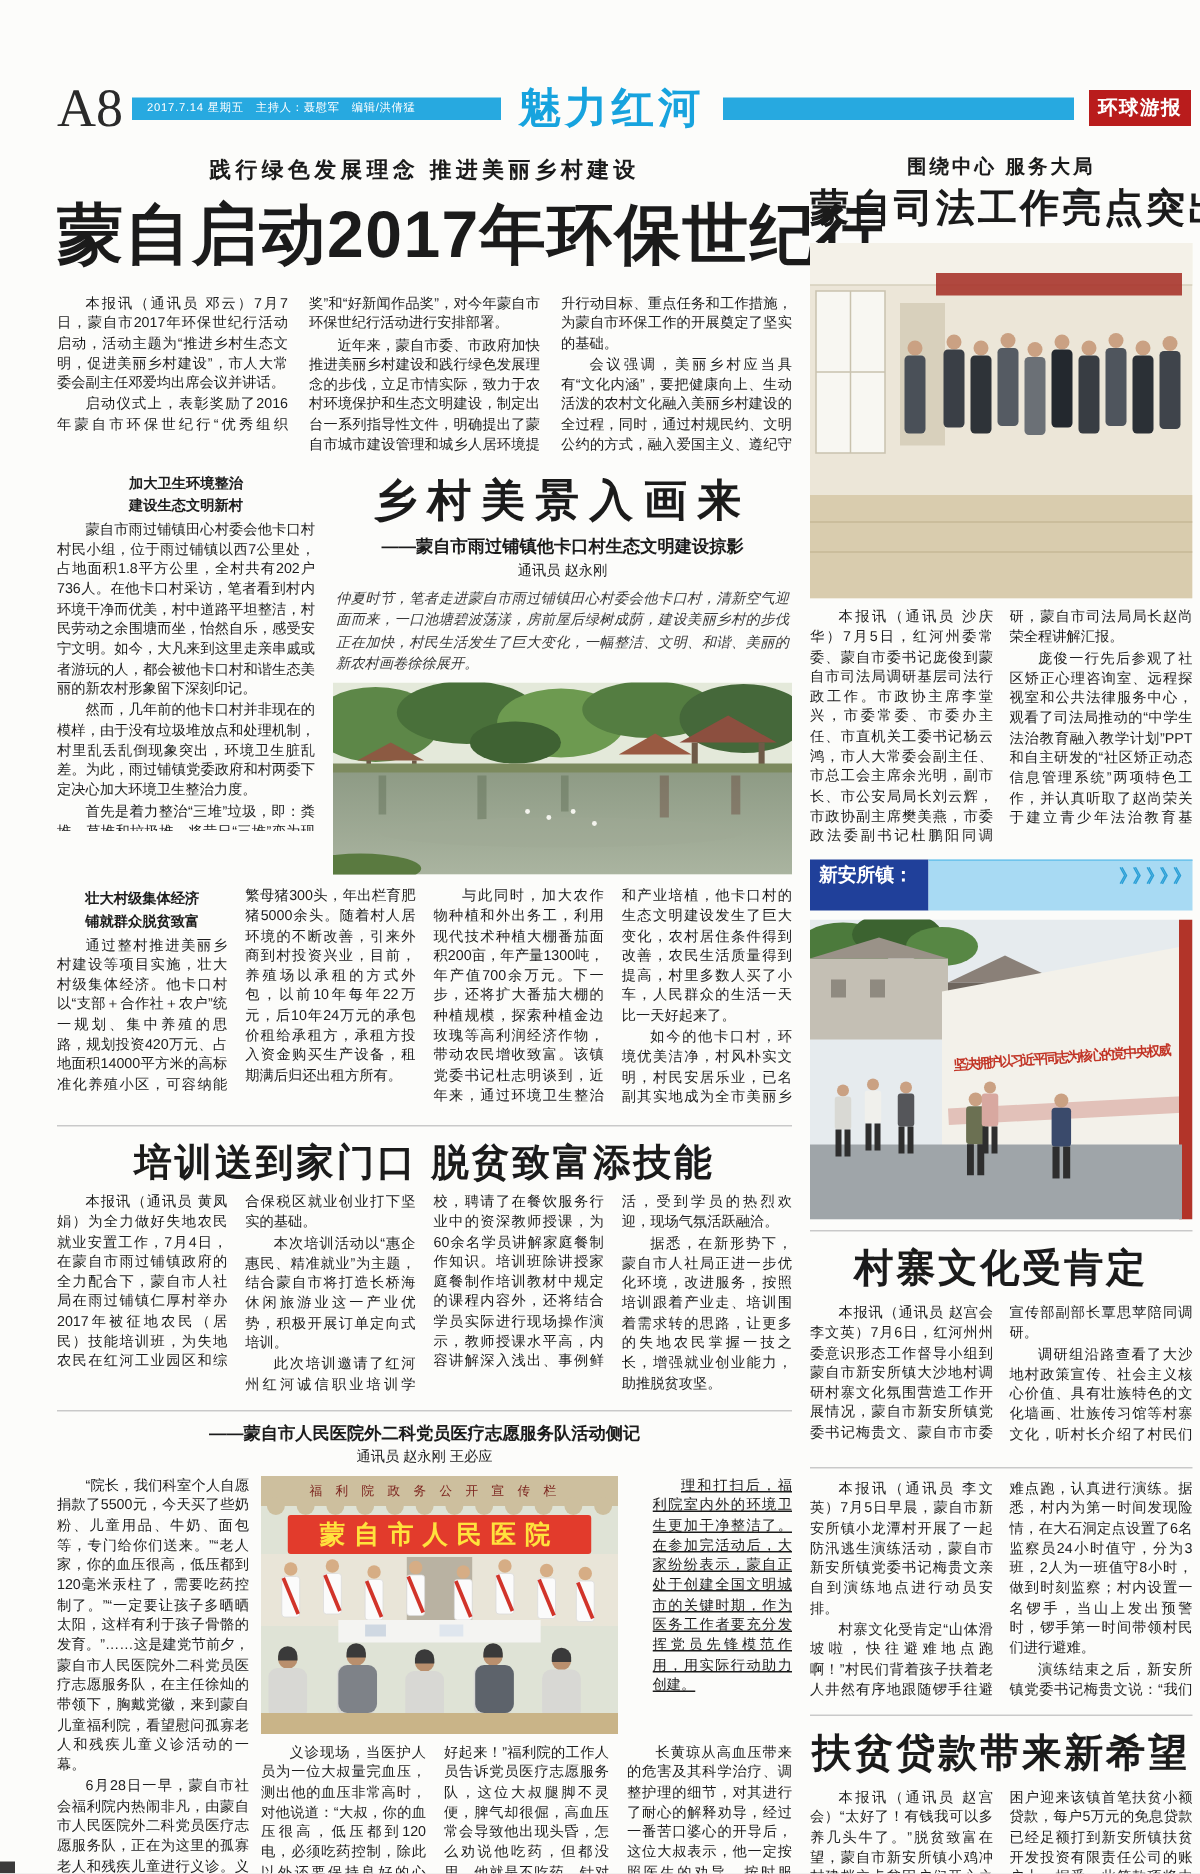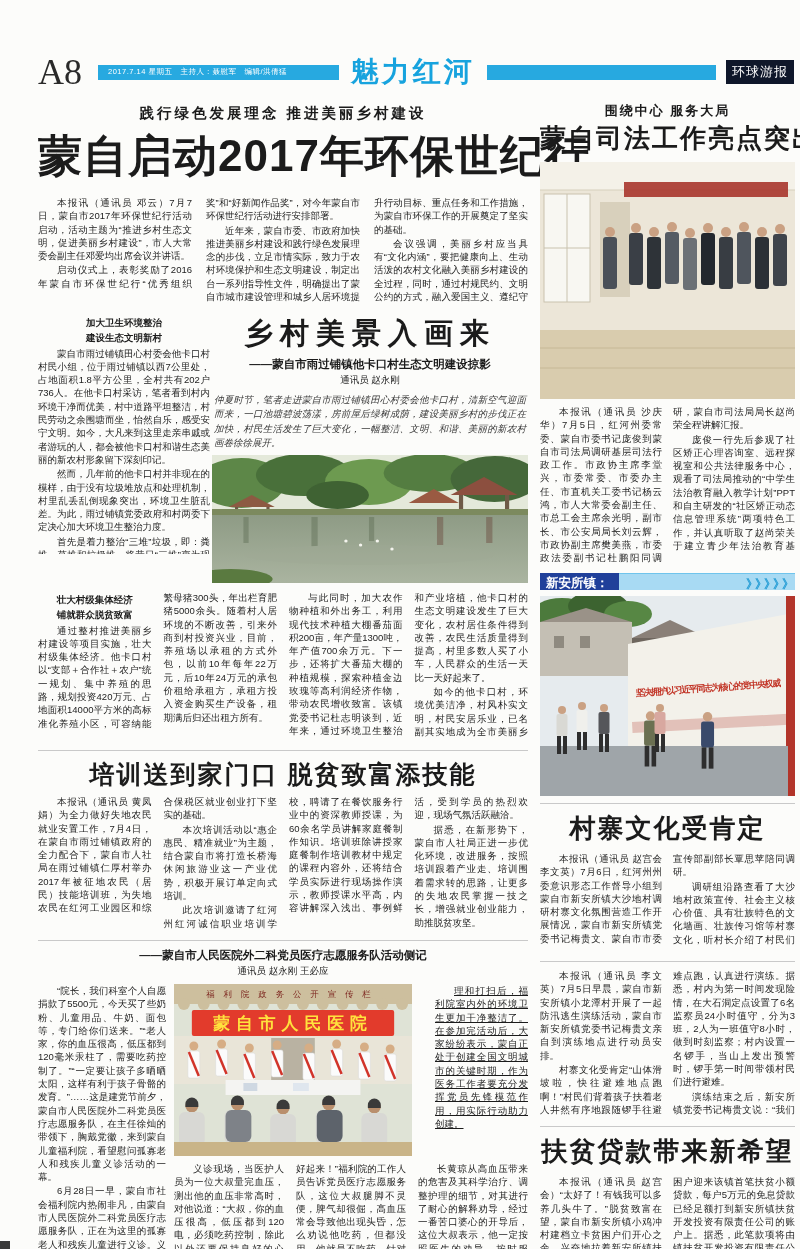--- a/index.html
+++ b/index.html
@@ -1,26 +1,26 @@
 <!DOCTYPE html>
 <html><head>
 <meta charset="utf-8">
 <style>
   html,body{margin:0;padding:0;background:#e9e9e7;}
   .page{width:800px;height:1249px;margin:0 auto;background:#fcfcfa;position:relative;overflow:hidden;
         font-family:"Liberation Sans","DejaVu Sans",sans-serif;color:#1b1b1b;}
   
   .masthead{display:flex;align-items:center;margin:54px 6px 10px 38px;height:36px;}
-  .pagenum{font-family:"Liberation Serif","DejaVu Serif",serif;font-size:36px;color:#2a2a2a;line-height:1;margin-right:16px;}
+  .pagenum{font-family:"Liberation Serif","DejaVu Serif",serif;font-size:36px;color:#2a2a2a;line-height:1;margin-right:6px;}
   .bluebar{background:#27a9e0;height:15px;display:flex;align-items:center;overflow:hidden;}
   .bar-left{flex:1.05;}
   .bar-right{flex:1;}
   .edition{color:#fff;font-size:7.5px;padding-left:10px;white-space:nowrap;letter-spacing:.5px;}
   .sec-title{color:#17a3de;font-size:28px;font-weight:bold;margin:0 12px;letter-spacing:3px;white-space:nowrap;}
-  .brand{background:#0f172a;color:#fff;font-weight:normal;font-size:13px;padding:3px 6px;margin-left:10px;letter-spacing:1px;white-space:nowrap;}
+  .brand{background:#b91c1c;color:#fff;font-weight:bold;font-size:13px;padding:3px 6px;margin-left:10px;letter-spacing:1px;white-space:nowrap;}
   
   .content{display:flex;gap:12px;margin:0 5px 0 38px;}
   .main-col{width:490px;flex:none;}
   .rail{width:255px;flex:none;position:relative;}
   .rule{border:none;border-top:1px solid #c9c9c9;margin:7px 0;}
   
   .kicker{text-align:center;font-size:14.5px;font-weight:bold;letter-spacing:3px;margin:4px 0 2px;}
   .h1{text-align:right;font-size:44px;font-weight:bold;letter-spacing:1px;margin:4px 0 10px;white-space:nowrap;}
   .h2{text-align:center;font-size:29px;font-weight:bold;letter-spacing:7px;margin:0 0 3px;white-space:nowrap;}
   .h3{text-align:center;font-size:25px;font-weight:bold;letter-spacing:2px;margin:2px 0 4px;white-space:nowrap;}
@@ -28,21 +28,21 @@
   .byline{text-align:center;font-size:9.5px;margin:1px 0 6px;color:#222;}
   .railkicker{text-align:center;font-size:13px;font-weight:bold;letter-spacing:2px;margin-top:2px;}
   .railh{text-align:center;font-size:26px;font-weight:bold;letter-spacing:2px;margin:1px 0 6px;white-space:nowrap;}
   
   .body{font-size:9.5px;line-height:1.4;text-align:justify;color:#1d1d1d;}
   .body p{margin:0 0 1px 0;text-indent:2em;}
   .subhd{font-weight:bold;text-align:center;text-indent:0 !important;margin:2px 0 !important;}
   .intro{font-size:9.5px;line-height:1.5;color:#3a3a3a;text-align:justify;margin:2px 2px 5px;font-style:italic;}
   .cols3{column-count:3;column-gap:14px;height:112px;overflow:hidden;}
   .cols4{column-count:4;column-gap:12px;height:138px;overflow:hidden;}
-  .vrow{display:flex;gap:2px;margin-top:2px;}
+  .vrow{display:flex;gap:12px;margin-top:2px;}
   .vleft{width:172px;flex:none;height:240px;overflow:hidden;}
   .vright{flex:1;min-width:0;}
   .vbottom{column-count:4;column-gap:12px;height:152px;overflow:hidden;margin-top:8px;}
   .arow{display:flex;gap:8px;margin-top:3px;}
   .aleft{width:128px;flex:none;height:312px;overflow:hidden;}
   .awrap{flex:1;min-width:0;}
   .arow2{display:flex;gap:23px;text-decoration:underline;}
   .acol{flex:1;min-width:0;height:172px;overflow:hidden;}
   .abottom{column-count:3;column-gap:12px;height:132px;overflow:hidden;margin-top:6px;}
   .railtext{column-count:2;column-gap:11px;overflow:hidden;}
@@ -50,21 +50,21 @@
   .rt-culture{height:102px;}
   .rt-drill{height:150px;}
   .rt-loan{height:128px;}
   
   .photo{display:block;width:100%;}
   .pond{height:128px;margin-top:2px;}
   .jphoto{height:237px;margin:4px 0 6px;}
   .vilphoto{height:200px;margin-bottom:2px;}
   .hphoto{width:238px;height:172px;flex:none;}
   
-  .township{display:flex;align-items:stretch;height:17px;margin:8px 0 6px;}
+  .township{display:flex;align-items:stretch;height:34px;margin:8px 0 6px;}
   .township .tag{background:#20409a;color:#fff;font-weight:bold;font-size:12.5px;line-height:21px;padding:0 10px 0 6px;white-space:nowrap;}
   .township .tbar{flex:1;background:#a8daf3;position:relative;border-top:1px solid #6fc4ec;}
   .township .chev{position:absolute;right:4px;top:2px;color:#2a9fd6;font-size:12px;letter-spacing:-3px;font-weight:bold;}
   .corner{position:absolute;left:0;bottom:0;width:10px;height:8px;background:#3a3a3a;}
 </style>
 </head>
 <body>
 
 <div class="page">
 

